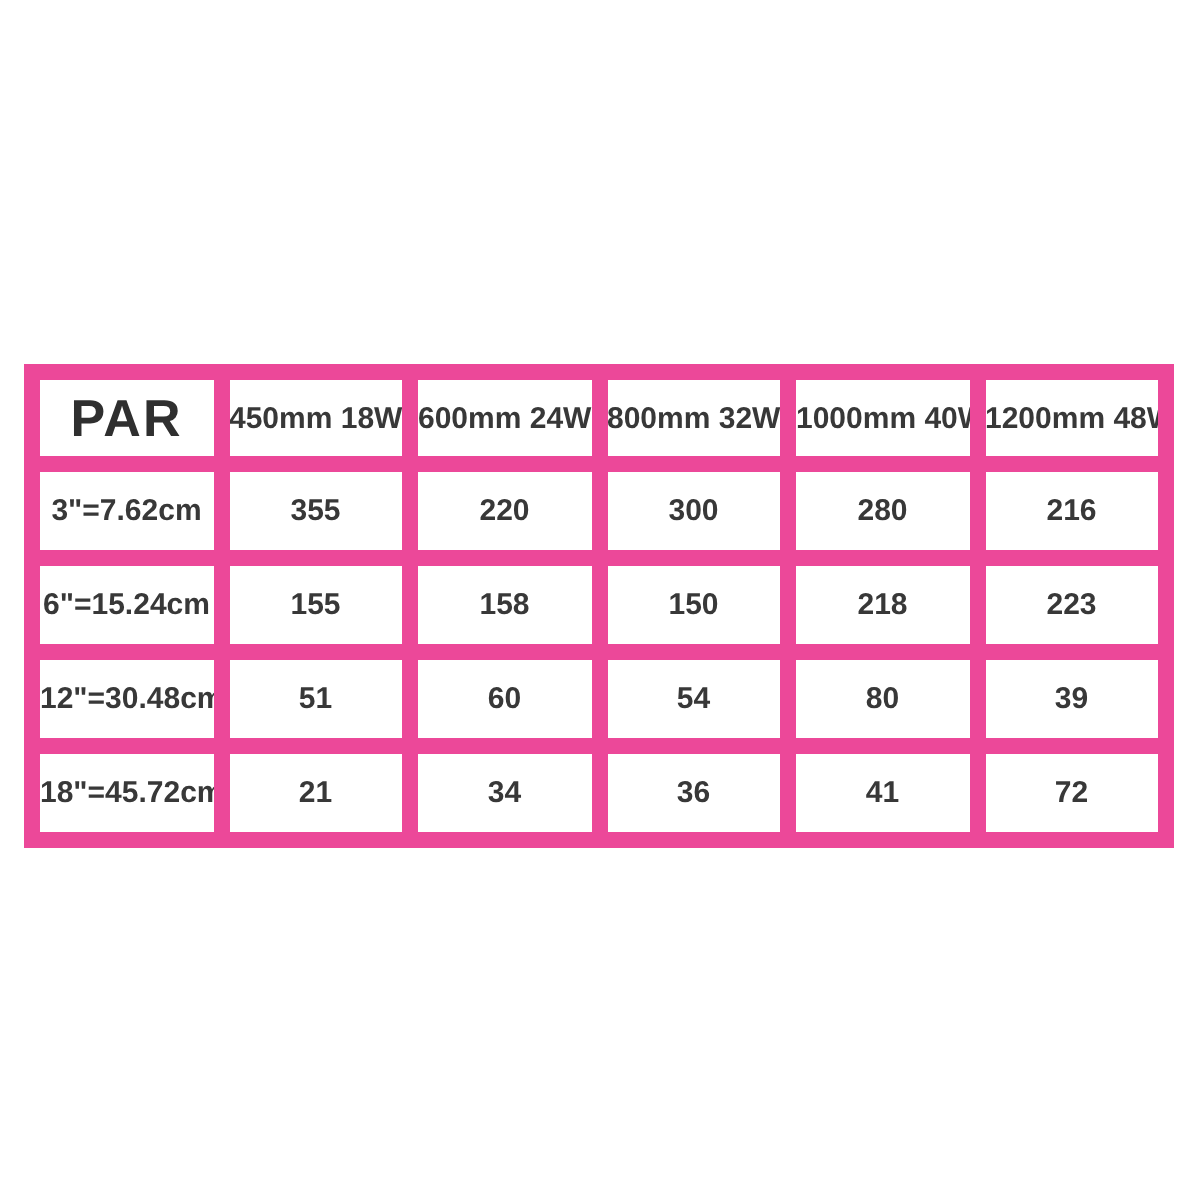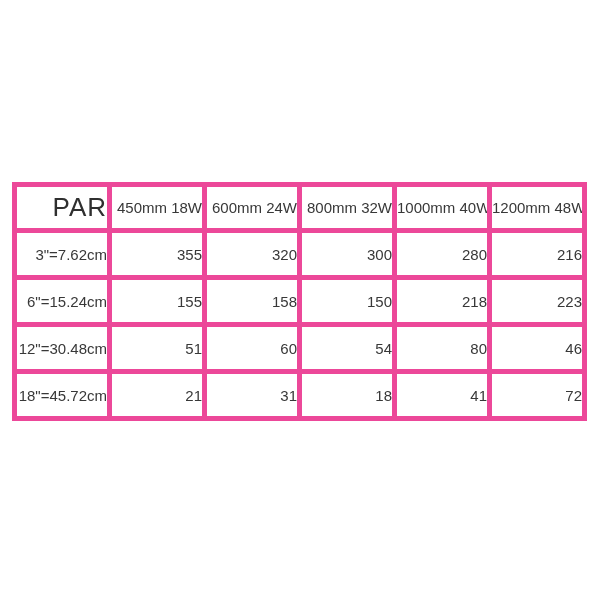--- a/index.html
+++ b/index.html
@@ -19,24 +19,24 @@
     position: absolute;
     left: 12px;
     top: 182px;
     width: 575px;
     border-collapse: collapse;
     table-layout: fixed;
     background: #ffffff;
   }
   .par-table th,
   .par-table td {
-    border: 5px solid #ec4899;
-    text-align: right;
+    border: 8px solid #ec4899;
+    text-align: center;
     vertical-align: middle;
-    font-weight: 400;
+    font-weight: 700;
     font-size: 15px;
     color: #383838;
     padding: 0;
     overflow: hidden;
     white-space: nowrap;
   }
   .par-table thead tr { height: 46px; }
   .par-table tbody tr { height: 47px; }
   th.corner {
     font-size: 26px;
@@ -56,43 +56,43 @@
       <th>600mm 24W</th>
       <th>800mm 32W</th>
       <th>1000mm 40W</th>
       <th>1200mm 48W</th>
     </tr>
   </thead>
   <tbody>
     <tr>
       <td class="row-label">3"=7.62cm</td>
       <td>355</td>
-      <td>320</td>
+      <td>220</td>
       <td>300</td>
       <td>280</td>
       <td>216</td>
     </tr>
     <tr>
       <td class="row-label">6"=15.24cm</td>
       <td>155</td>
       <td>158</td>
       <td>150</td>
       <td>218</td>
       <td>223</td>
     </tr>
     <tr>
       <td class="row-label">12"=30.48cm</td>
       <td>51</td>
       <td>60</td>
       <td>54</td>
       <td>80</td>
-      <td>46</td>
+      <td>39</td>
     </tr>
     <tr>
       <td class="row-label">18"=45.72cm</td>
       <td>21</td>
-      <td>31</td>
-      <td>18</td>
+      <td>34</td>
+      <td>36</td>
       <td>41</td>
       <td>72</td>
     </tr>
   </tbody>
 </table>
 
 </body></html>

